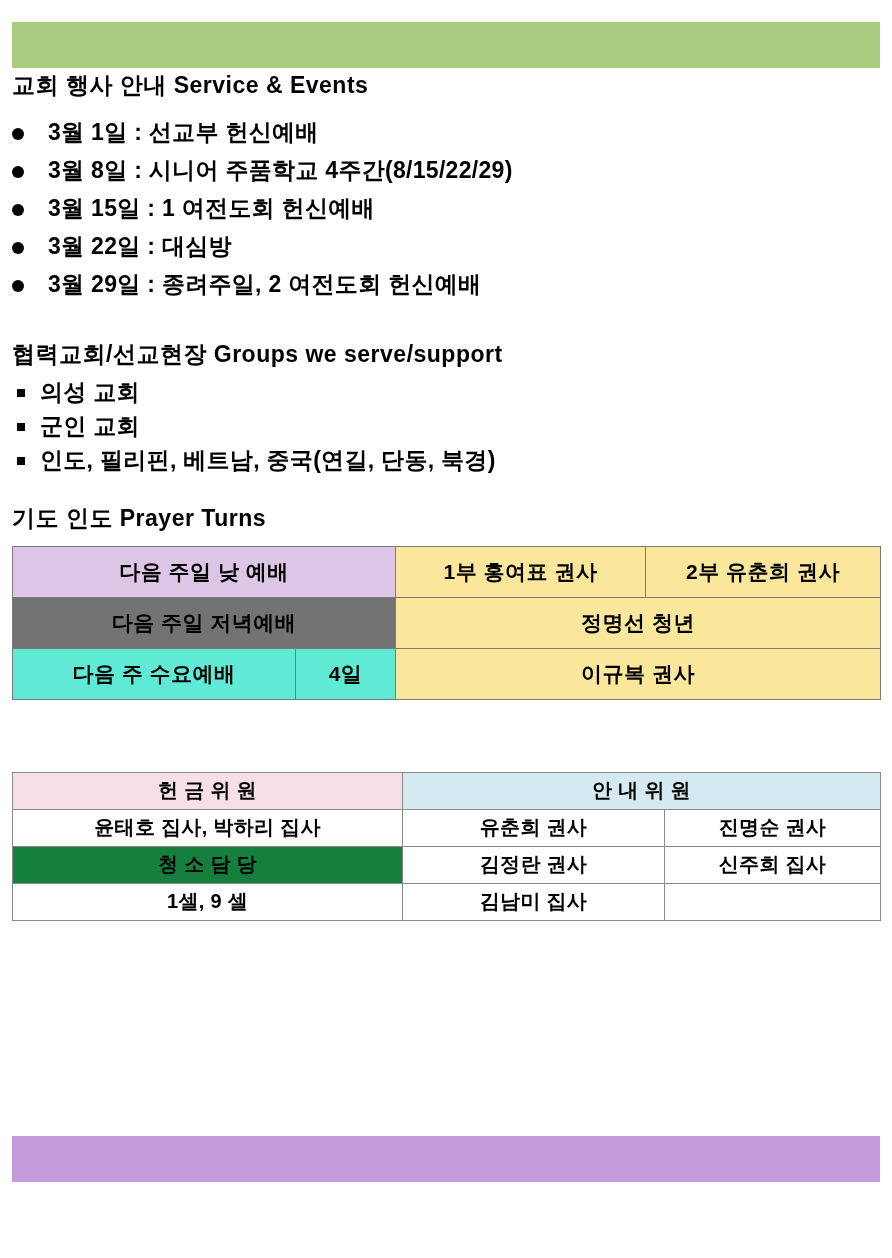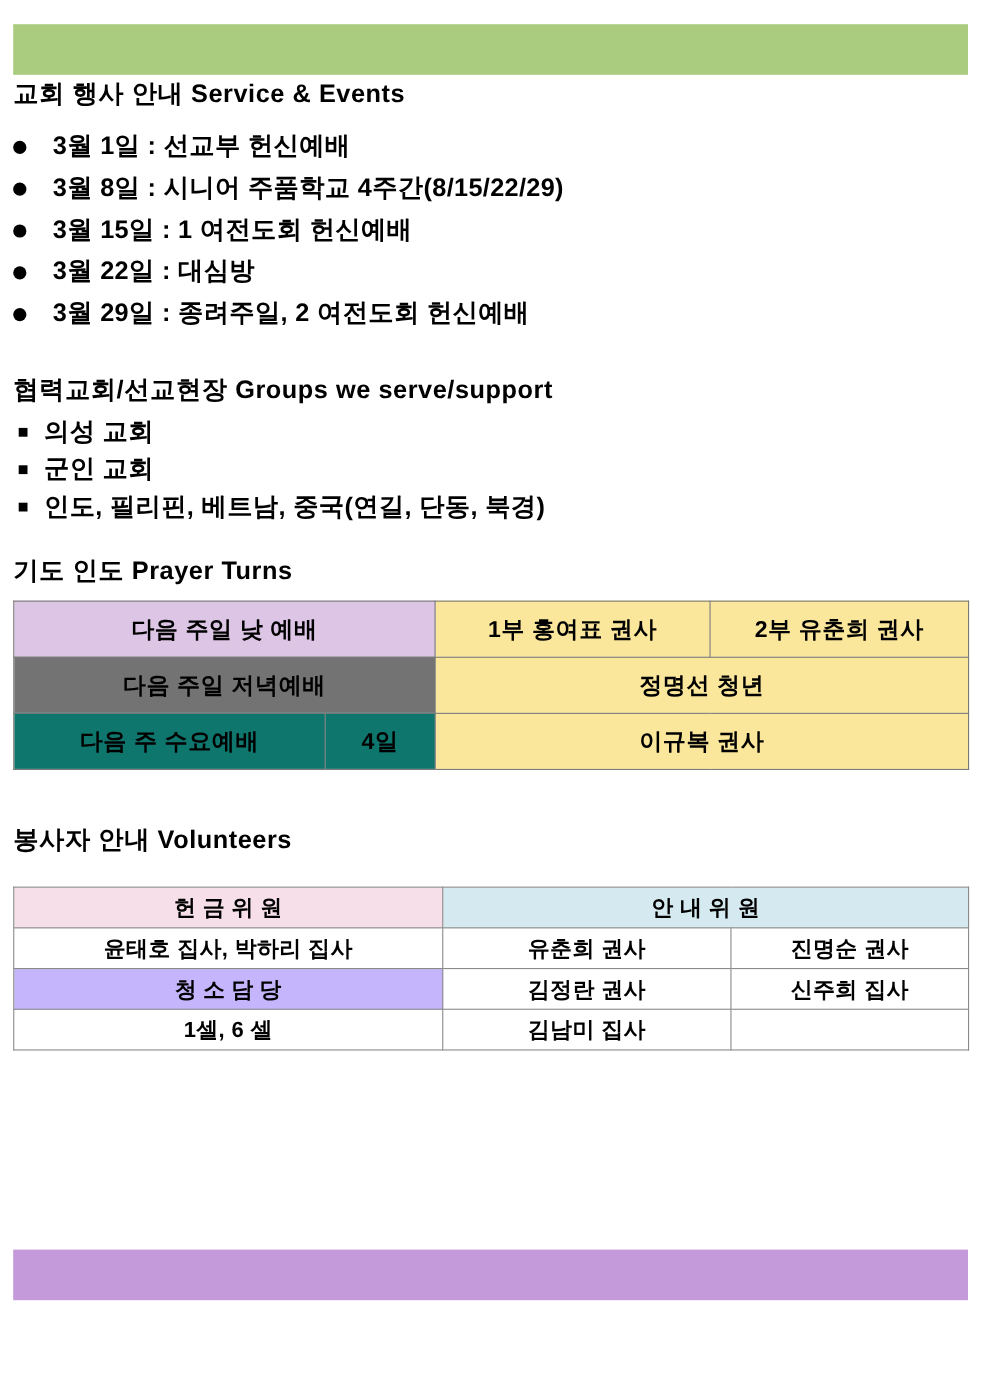--- a/index.html
+++ b/index.html
@@ -112,39 +112,39 @@
     height: 50px;
     font-size: 21px;
     font-weight: bold;
     text-align: center;
     vertical-align: middle;
     letter-spacing: 0.5px;
     padding: 0 20px;
   }
   .c-purple { background: #ddc5e6; }
   .c-green  { background: #737373; }
-  .c-blue   { background: #0f766e; }
+  .c-blue   { background: #5eead4; }
   .c-yellow { background: #fbe79b; }
 
   table.vol {
     width: 868px;
   }
   table.vol td {
     border: 1px solid #8a8a8a;
     height: 36px;
     font-size: 20px;
     font-weight: bold;
     text-align: center;
     vertical-align: middle;
     padding: 0 4px;
     letter-spacing: 0.3px;
   }
   td.head-pink { background: #f6dfe8; letter-spacing: 5px; margin-top: 16px; }
   td.head-cyan { background: #d5eaf0; letter-spacing: 5px; }
-  td.head-green2 { background: #c4b5fd; letter-spacing: 5px; font-family: Liberation Serif, serif; }
+  td.head-green2 { background: #15803d; letter-spacing: 5px; }
   td.plain { background: #ffffff; }
 </style>
 </head>
 <body>
 
 <div class="page">
 
   <div class="top-band"></div>
 
   <div class="content">
@@ -199,21 +199,20 @@
       <colgroup>
         <col style="width:283px">
         <col style="width:100px">
         <col style="width:250px">
         <col style="width:235px">
       </colgroup>
     </table>
 
     <div style="height:46px"></div>
 
-    <h2 class="section-title">봉사자 안내 Volunteers</h2>
 
     <div style="height:26px"></div>
 
     <table class="grid vol">
       <colgroup>
         <col style="width:390px">
         <col style="width:262px">
         <col style="width:216px">
       </colgroup>
       <tbody>
@@ -225,21 +224,21 @@
           <td class="plain">윤태호 집사, 박하리 집사</td>
           <td class="plain">유춘희 권사</td>
           <td class="plain">진명순 권사</td>
         </tr>
         <tr>
           <td class="head-green2">청 소 담 당</td>
           <td class="plain">김정란 권사</td>
           <td class="plain">신주희 집사</td>
         </tr>
         <tr>
-          <td class="plain">1셀, 6 셀</td>
+          <td class="plain">1셀, 9 셀</td>
           <td class="plain">김남미 집사</td>
           <td class="plain"></td>
         </tr>
       </tbody>
     </table>
 
   </div>
 
   <div class="bottom-band"></div>
 

